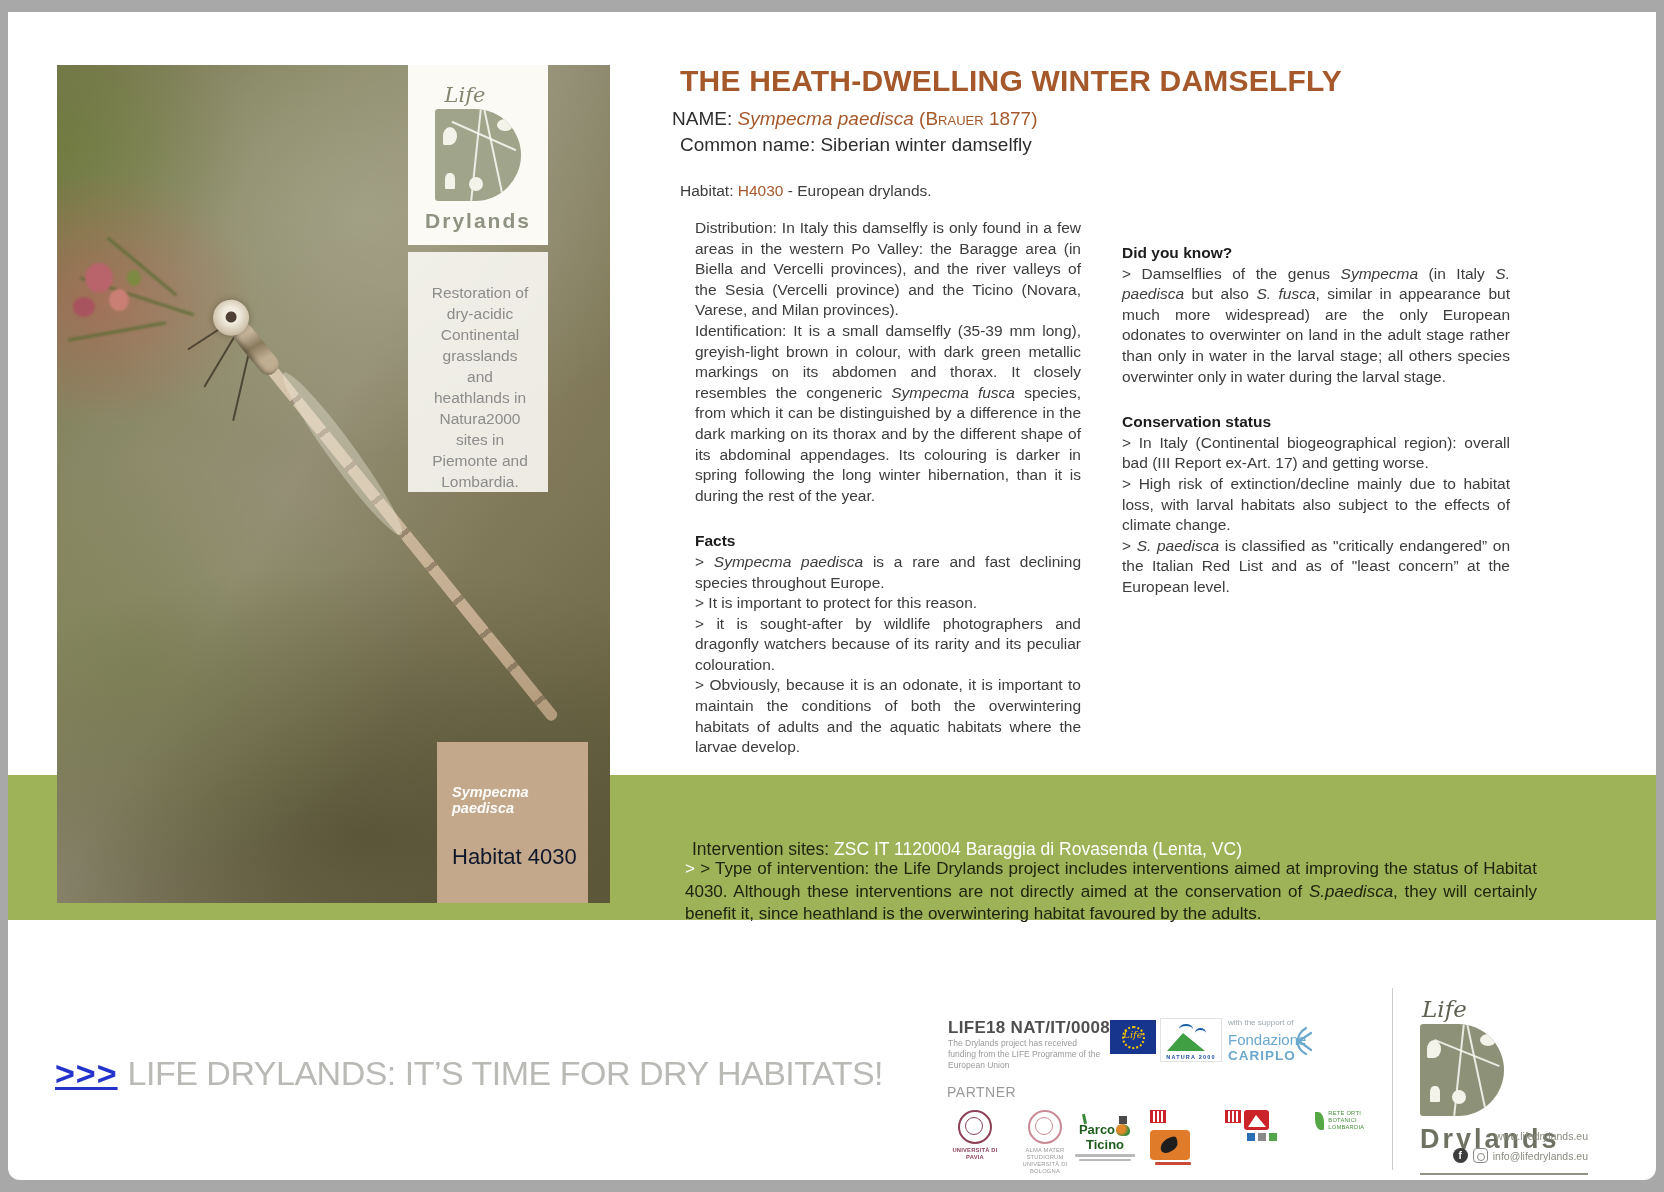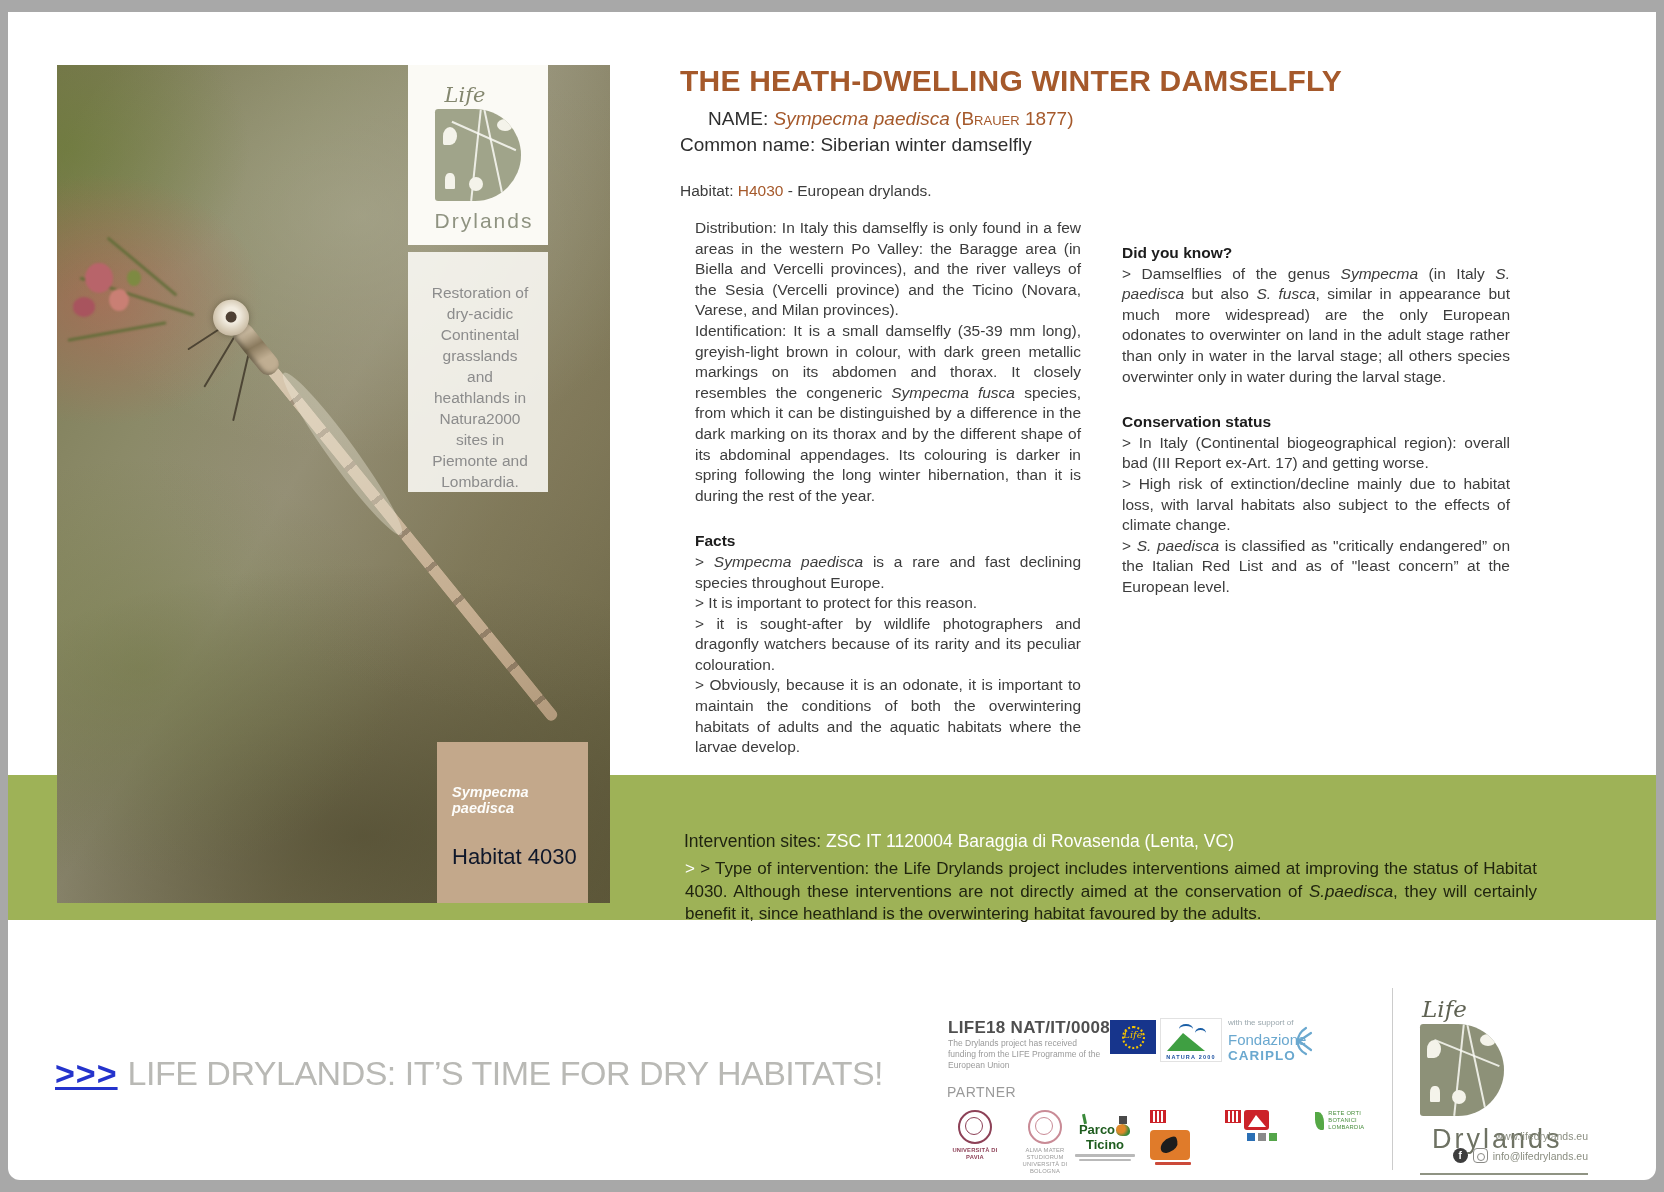--- a/index.html
+++ b/index.html
@@ -17,31 +17,31 @@
   .b{font-weight:normal}
   .i{font-style:italic}
   .w{color:#ffffff}
   .br{color:#a5592b}
   .sc{font-variant:small-caps}
   
   .title{
     position:absolute;left:672px;top:52px;width:700px;margin:0;
     font-size:30px;font-weight:bold;color:#a5592b;letter-spacing:.2px;
   }
-  .name-line{position:absolute;left:700px;top:96px;margin:0;font-size:19px;color:#2e2e2e;}
+  .name-line{position:absolute;left:664px;top:96px;margin:0;font-size:19px;color:#2e2e2e;}
   .common-name{position:absolute;left:672px;top:122px;margin:0;font-size:19px;color:#2e2e2e;}
   .habitat-line{position:absolute;left:672px;top:170px;margin:0;font-size:15.5px;color:#3c3c3c;}
   .col{position:absolute;top:206px;font-size:15.5px;line-height:20.6px;color:#3c3c3c;text-align:justify;}
   .col-left{left:687px;width:386px;}
   .col-right{left:1114px;width:388px;}
   .col p{margin:0;}
   .col h3{margin:25px 0 0 0;font-size:15.5px;color:#1c1c1c;}
   
   .band{position:absolute;left:0;top:763px;width:1648px;height:145px;background:#9eb257;}
-  .band-line1{position:absolute;left:672px;top:52px;margin:4px;font-size:17.5px;color:#1f2310;}
+  .band-line1{position:absolute;left:672px;top:52px;margin:12px;font-size:17.5px;color:#1f2310;}
   .band-para{position:absolute;left:672px;top:78px;width:852px;margin:5px;
     font-size:17px;line-height:22.5px;color:#20240f;text-align:justify;}
   
   .photo{
     position:absolute;left:49px;top:53px;width:553px;height:838px;overflow:hidden;z-index:3;
     background:
       radial-gradient(230px 180px at 8% 28%, rgba(190,95,80,.5), transparent 70%),
       radial-gradient(260px 220px at 2% 10%, rgba(105,125,50,.55), transparent 70%),
       radial-gradient(420px 320px at 55% 18%, rgba(175,175,150,.55), transparent 75%),
       radial-gradient(520px 420px at 85% 40%, rgba(135,125,95,.5), transparent 75%),
@@ -74,21 +74,21 @@
     position:absolute;left:60px;top:-9px;width:200px;height:26px;border-radius:50%;
     background:rgba(238,233,218,.38);transform:rotate(3deg);
   }
   .fly-leg{position:absolute;height:2px;background:#41382a;opacity:.85;transform-origin:0 0;border-radius:2px;}
   
   .logo-box{position:absolute;left:351px;top:0px;width:140px;height:180px;background:#fbfaf5;text-align:center;}
   .life-script{font-family:"DejaVu Serif",serif;font-style:italic;font-size:21px;color:#84876f;margin-top:18px;margin-right:26px;}
   .dlogo{position:relative;width:86px;height:92px;margin:2px auto 0 auto;background:#a0a48a;border-radius:4px 58px 58px 4px;overflow:hidden;}
   .dlogo .vein{position:absolute;background:rgba(250,250,244,.85);}
   .dlogo .blob{position:absolute;background:#f4f3ea;border-radius:50% 50% 50% 10%;}
-  .dlogo-word{font-size:21px;letter-spacing:2px;color:#8f9381;margin-top:8px;font-weight:400;padding-left:12px;}
+  .dlogo-word{font-size:21px;letter-spacing:2px;color:#8f9381;margin-top:8px;font-weight:700;}
   .resto-box{position:absolute;left:351px;top:187px;width:140px;height:240px;background:rgba(252,251,246,.88);}
   .resto-box p{margin:30px 16px 0 20px;font-size:15.5px;line-height:21px;color:#8c8c8c;text-align:center;}
   .tan-box{position:absolute;left:380px;top:677px;width:151px;height:161px;background:#c3a88b;}
   .tan-species{position:absolute;left:15px;top:42px;font-size:14.5px;font-weight:bold;font-style:italic;color:#fdfdfb;}
   .tan-habitat{position:absolute;left:15px;top:102px;font-size:22px;color:#0f172a;}
   
   .tagline{position:absolute;left:47px;top:1042px;font-size:34px;color:#b9b9b5;letter-spacing:-.5px;}
   .tagline .arrows{color:#2433cc;text-decoration:underline;font-weight:bold;letter-spacing:1px;margin-right:10px;}
   .life18-code{position:absolute;left:940px;top:1006px;font-size:17px;font-weight:bold;color:#4f4f4f;letter-spacing:.3px;}
   .life18-sub{position:absolute;left:940px;top:1026px;width:158px;font-size:8.5px;line-height:11px;color:#9a9a9a;}

